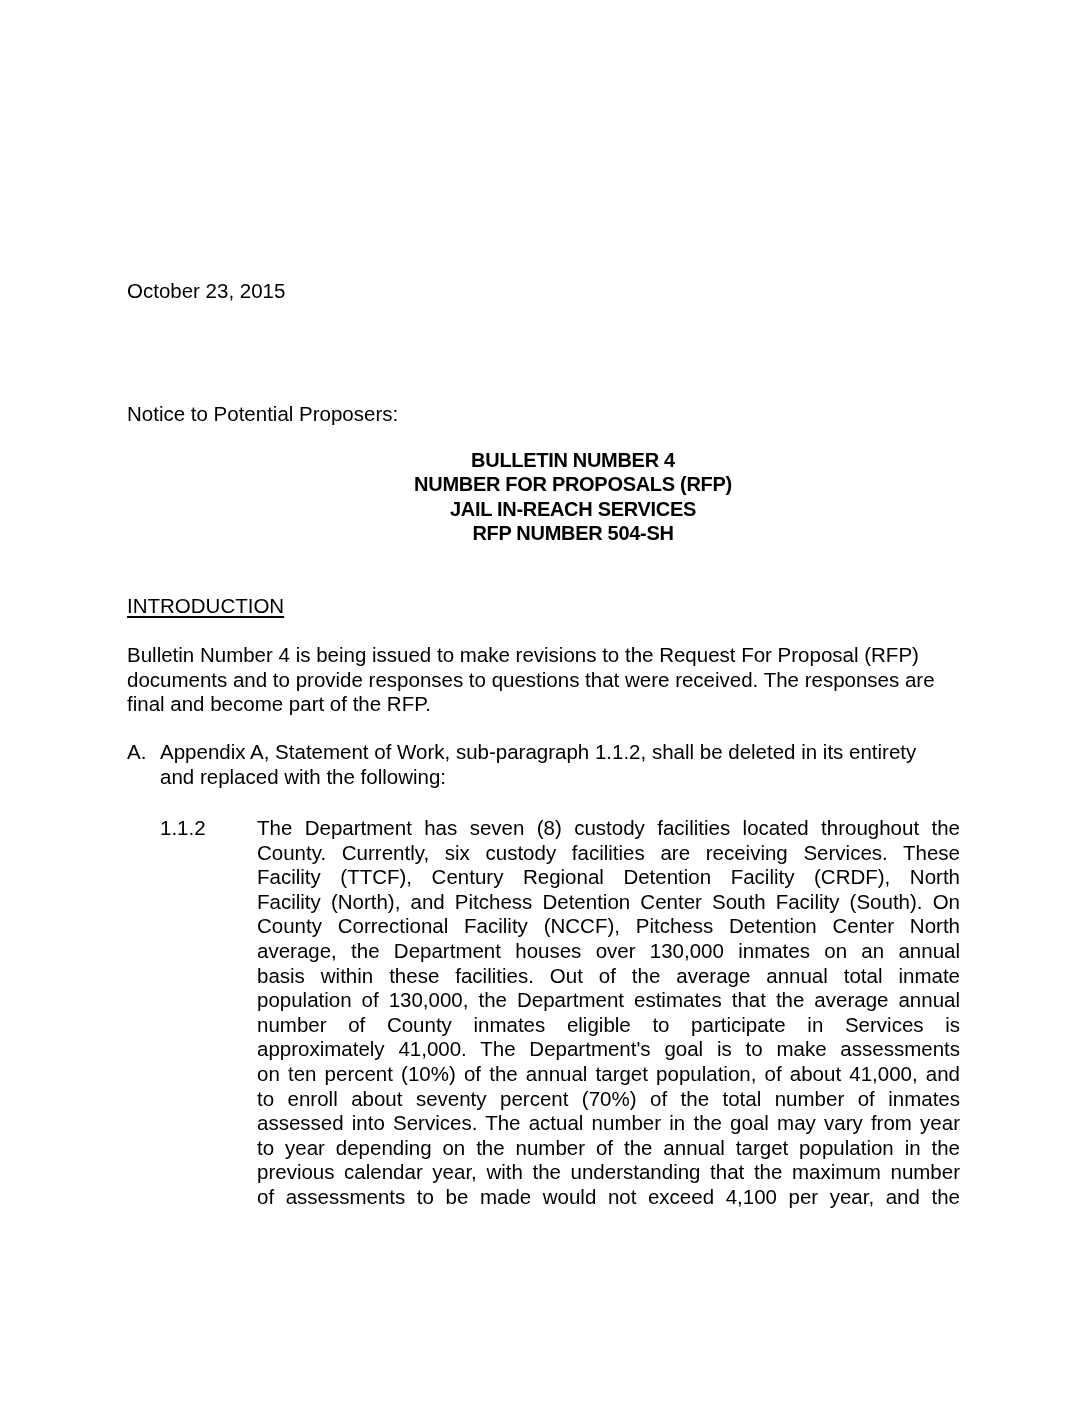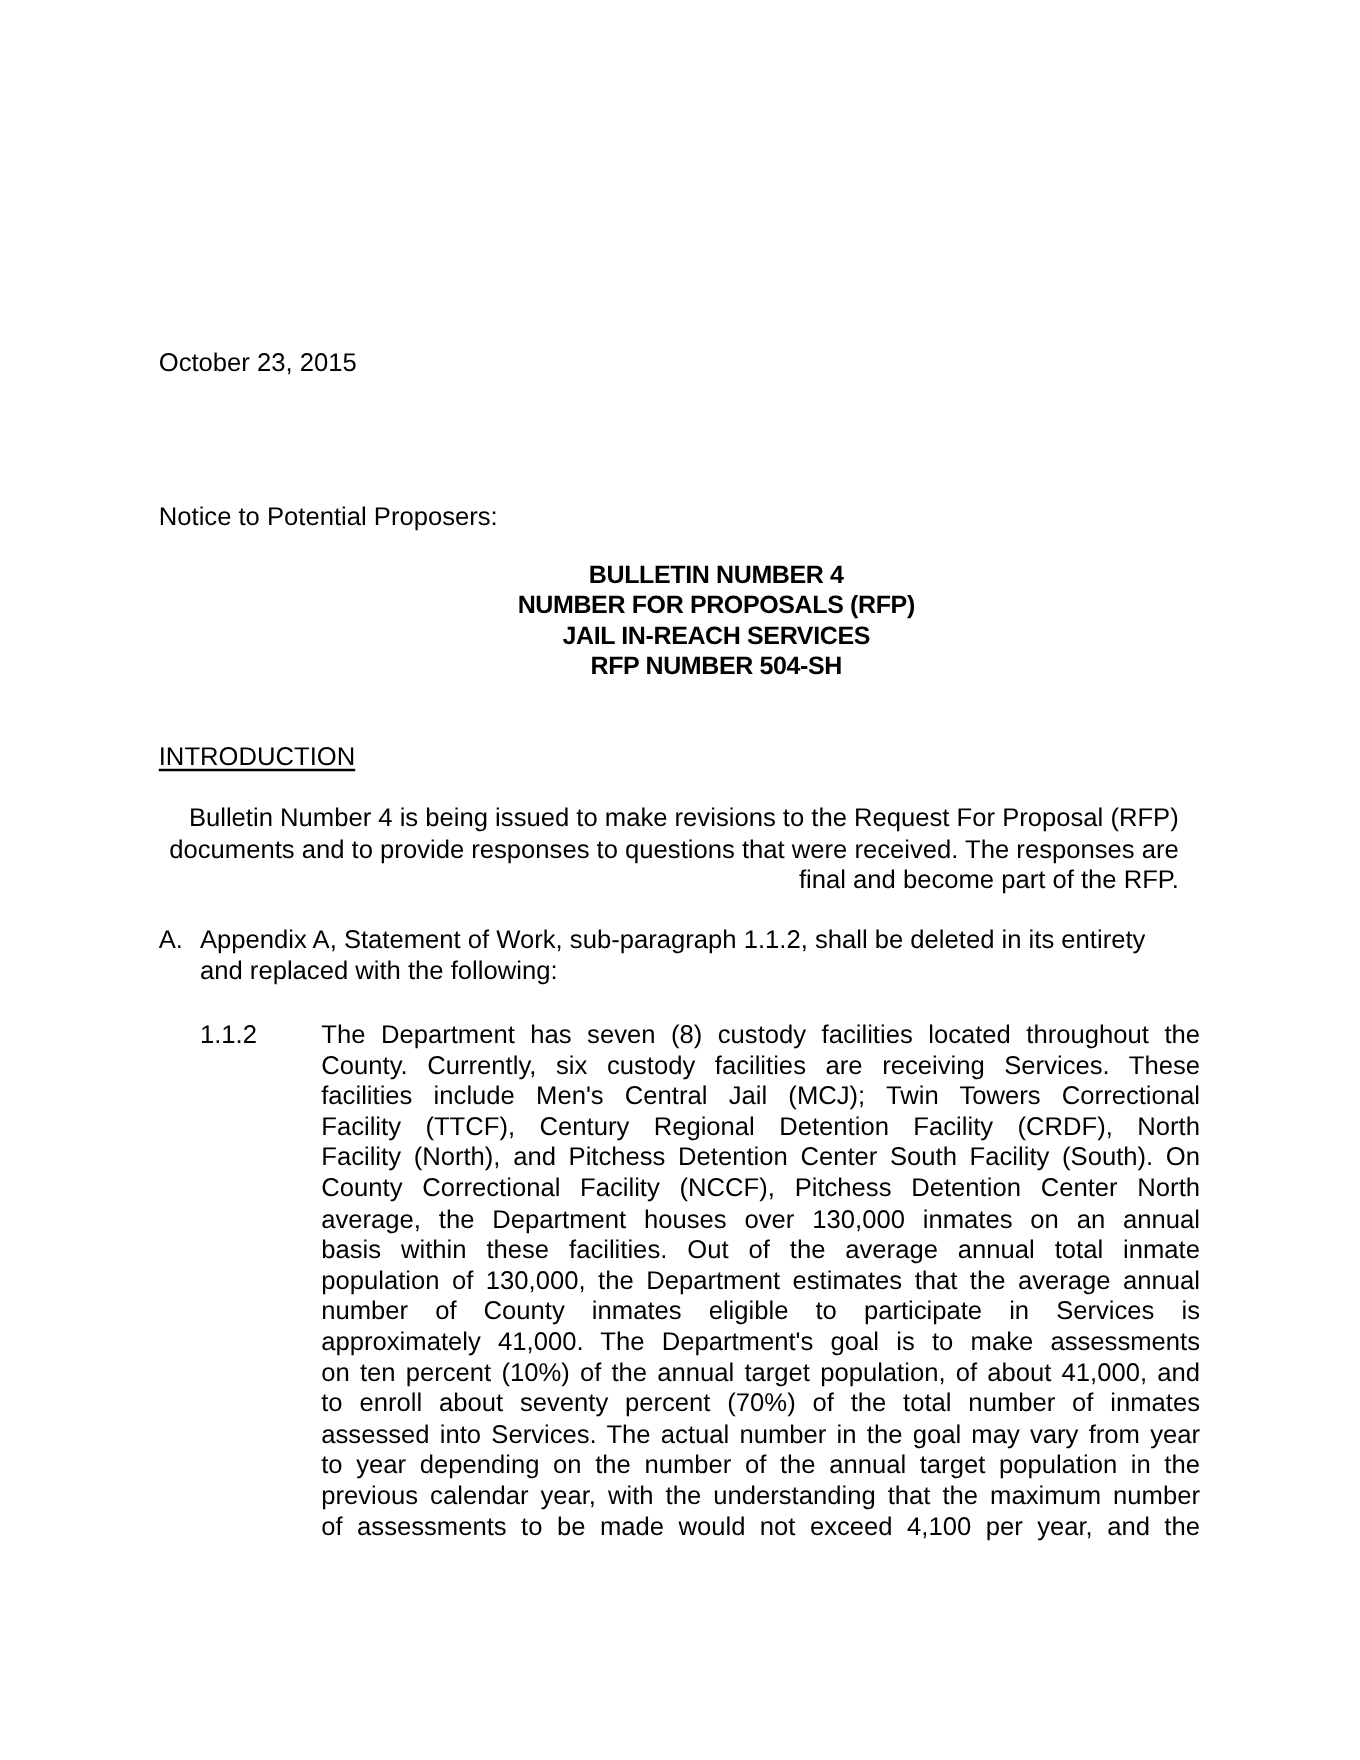--- a/index.html
+++ b/index.html
@@ -8,21 +8,21 @@
   .page { position: absolute; left: 0; top: 0; width: 1088px; height: 996px; }
   .line { position: absolute; font-size: 20.5px; line-height: 24.6px; white-space: nowrap; }
   .date { left: 127px; top: 279px; }
   .notice { left: 127px; top: 402px; }
   .title-block { position: absolute; left: 0; width: 1088px; top: 448px; text-align: center;
                  font-weight: bold; font-size: 20px; line-height: 24.4px; letter-spacing: -0.3px; margin-left: 29px; }
   .title-block div { white-space: nowrap; }
   .intro-heading { left: 127px; top: 594px; font-weight: normal; text-decoration: underline;
                    text-decoration-thickness: 2px; text-underline-offset: 3px; }
   .para { position: absolute; left: 127px; width: 816px; font-size: 20.5px; line-height: 24.6px; }
-  .intro-para { top: 643px; text-align: right; }
+  .intro-para { top: 643px; }
   .item-a { position: absolute; left: 127px; top: 740px; width: 822px; font-size: 20.5px; line-height: 24.6px; }
   .item-a .marker { position: absolute; left: 0; top: 0; }
   .item-a .body { margin-left: 33px; }
   .sub { position: absolute; left: 160px; top: 816px; width: 800px; font-size: 20.5px; line-height: 24.6px; }
   .sub .num { position: absolute; left: 0; top: 0; }
   .sub .text { margin-left: 97px; text-align: justify; text-align-last: justify; }
   .sub .text .ln { display: block; text-align: justify; text-align-last: justify; }
 </style>
 </head>
 <body>
@@ -47,21 +47,20 @@
   <div class="item-a">
     <span class="marker">A.</span>
     <div class="body">Appendix A, Statement of Work, sub-paragraph 1.1.2, shall be deleted in its entirety and replaced with the following:</div>
   </div>
 
   <div class="sub">
     <span class="num">1.1.2</span>
     <div class="text">
       <span class="ln">The Department has seven (8) custody facilities located throughout the</span>
       <span class="ln">County. Currently, six custody facilities are receiving Services. These</span>
-      <span class="ln">facilities include Men's Central Jail (MCJ); Twin Towers Correctional</span>
       <span class="ln">Facility (TTCF), Century Regional Detention Facility (CRDF), North</span>
       <span class="ln">Facility (North), and Pitchess Detention Center South Facility (South).  On</span>
       <span class="ln">County Correctional Facility (NCCF), Pitchess Detention Center North</span>
       <span class="ln">average, the Department houses over 130,000 inmates on an annual</span>
       <span class="ln">basis within these facilities. Out of the average annual total inmate</span>
       <span class="ln">population of 130,000, the Department estimates that the average annual</span>
       <span class="ln">number of County inmates eligible to participate in Services is</span>
       <span class="ln">approximately 41,000.   The Department's goal is to make assessments</span>
       <span class="ln">on ten percent (10%) of the annual target population, of about 41,000, and</span>
       <span class="ln">to enroll about seventy percent (70%) of the total number of inmates</span>

